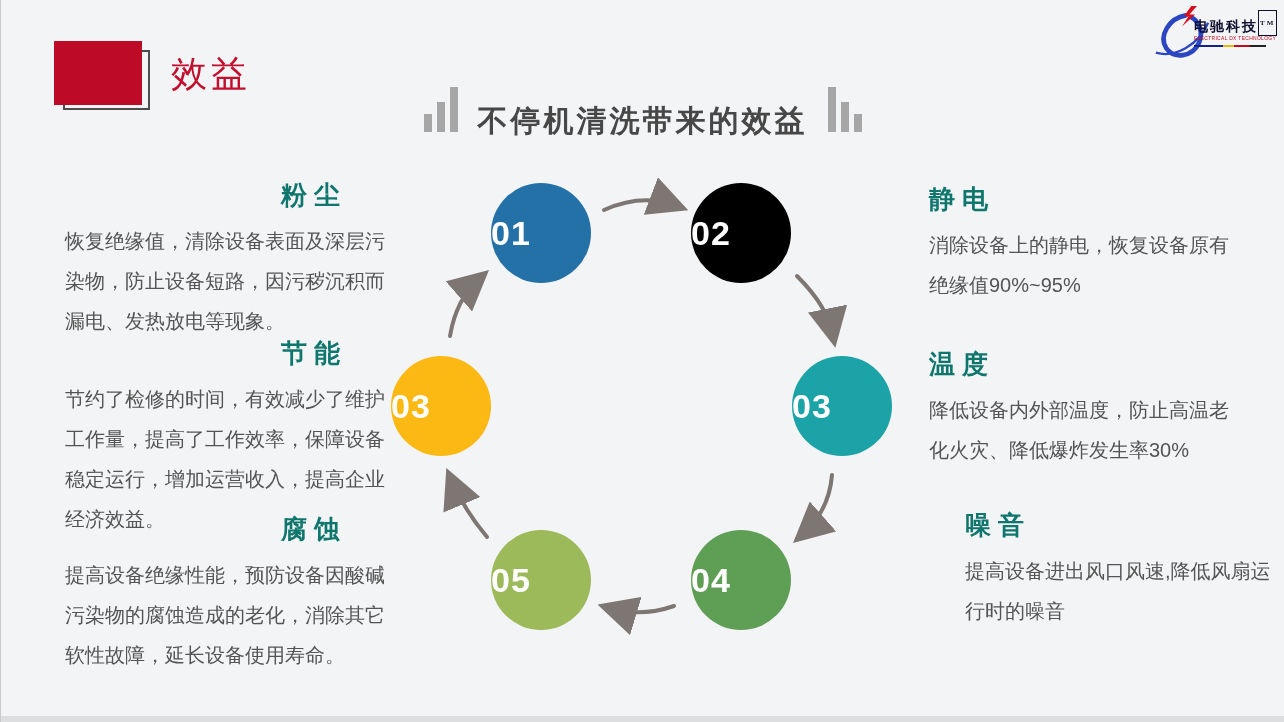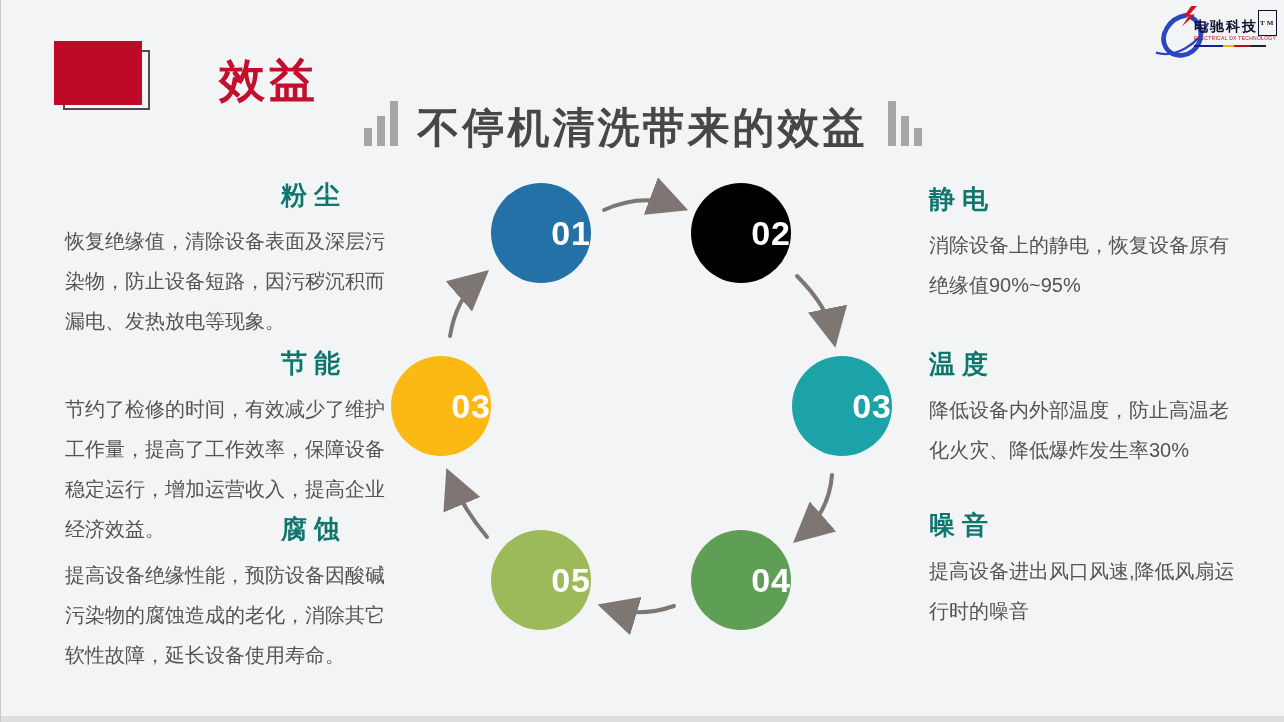--- a/index.html
+++ b/index.html
@@ -16,28 +16,28 @@
   .red-block-outline {
     position:absolute; left:62px; top:50px; width:87px; height:60px;
     border:2px solid #4d4d4d; background:transparent;
   }
   .red-block-fill {
     position:absolute; left:53px; top:41px; width:88px; height:64px;
     background:#bd0a26;
   }
   .section-label {
     position:absolute; left:170px; top:50px;
-    font-size:46px; font-weight:bold; color:#c20f2e; letter-spacing:4px;margin-left:48px;
+    font-size:36px; font-weight:normal; color:#c20f2e; letter-spacing:4px;
   }
   .title-row {
     position:absolute; left:0; right:0; top:68px;
     display:flex; justify-content:center; align-items:flex-end; gap:20px;
   }
   .main-title {
-    font-size:42px; font-weight:bold; color:#474747; letter-spacing:3px;
+    font-size:30px; font-weight:bold; color:#474747; letter-spacing:3px;
     line-height:1.2;
     margin-top:35px;
   }
   .bar-group { display:flex; align-items:flex-end; gap:5px; margin-bottom:7px; }
   .bar { width:8px; background:#a6a6a6; }
   .bar.h1 { height:18px; } .bar.h2 { height:30px; } .bar.h3 { height:45px; }
   
   .logo {
     position:absolute; right:14px; top:4px; width:116px; height:58px;
   }
@@ -53,45 +53,45 @@
     transform:scale(0.62); transform-origin:left top; letter-spacing:0.5px;
   }
   .logo-strip {
     margin-top:0px; height:2px; width:72px;
     background:linear-gradient(to right,#16208f 0 40%,#e5b80b 40% 55%,#c00a1e 55% 78%,#222 78% 100%);
   }
   
   .arrows-svg { position:absolute; left:0; top:0; width:1284px; height:722px; pointer-events:none; }
   .circle {
     position:absolute; width:100px; height:100px; border-radius:50%;
-    display:flex; align-items:center; justify-content:flex-end;
+    display:flex; align-items:center; justify-content:flex-start;
   }
   .circle-num { color:#fff; font-size:34px; font-weight:bold; letter-spacing:1px; }
   .c1 { left:490px; top:183px; }
   .c2 { left:690px; top:183px; }
   .c3 { left:791px; top:356px; }
   .c4 { left:690px; top:530px; }
   .c5 { left:490px; top:530px; }
   .c6 { left:390px; top:356px; }
   
   .benefit { position:absolute; }
   .benefit-title {
     font-size:26px; font-weight:bold; color:#0f766e; letter-spacing:7px;
     margin-bottom:8px;
   }
   .benefit-body {
     font-size:20px; color:#545454; line-height:40px;
   }
   .left-col .benefit-title { text-align:right; padding-right:48px; }
   .bl1 { left:64px; top:178px; width:330px; }
-  .bl2 { left:64px; top:346px; width:330px; }
+  .bl2 { left:64px; top:336px; width:330px; }
   .bl3 { left:64px; top:512px; width:330px; }
   .br1 { left:928px; top:182px; width:310px; }
   .br2 { left:928px; top:347px; width:310px; }
-  .br3 { left:928px; top:508px; width:310px; }
+  .br3 { left:964px; top:508px; width:310px; }
   
   .bottom-strip {
     position:absolute; left:0; right:0; bottom:0; height:6px; background:#dcdee0;
   }
 </style>
 </head>
 <body>
 
 <div class="red-block-outline"></div>
 <div class="red-block-fill"></div>

